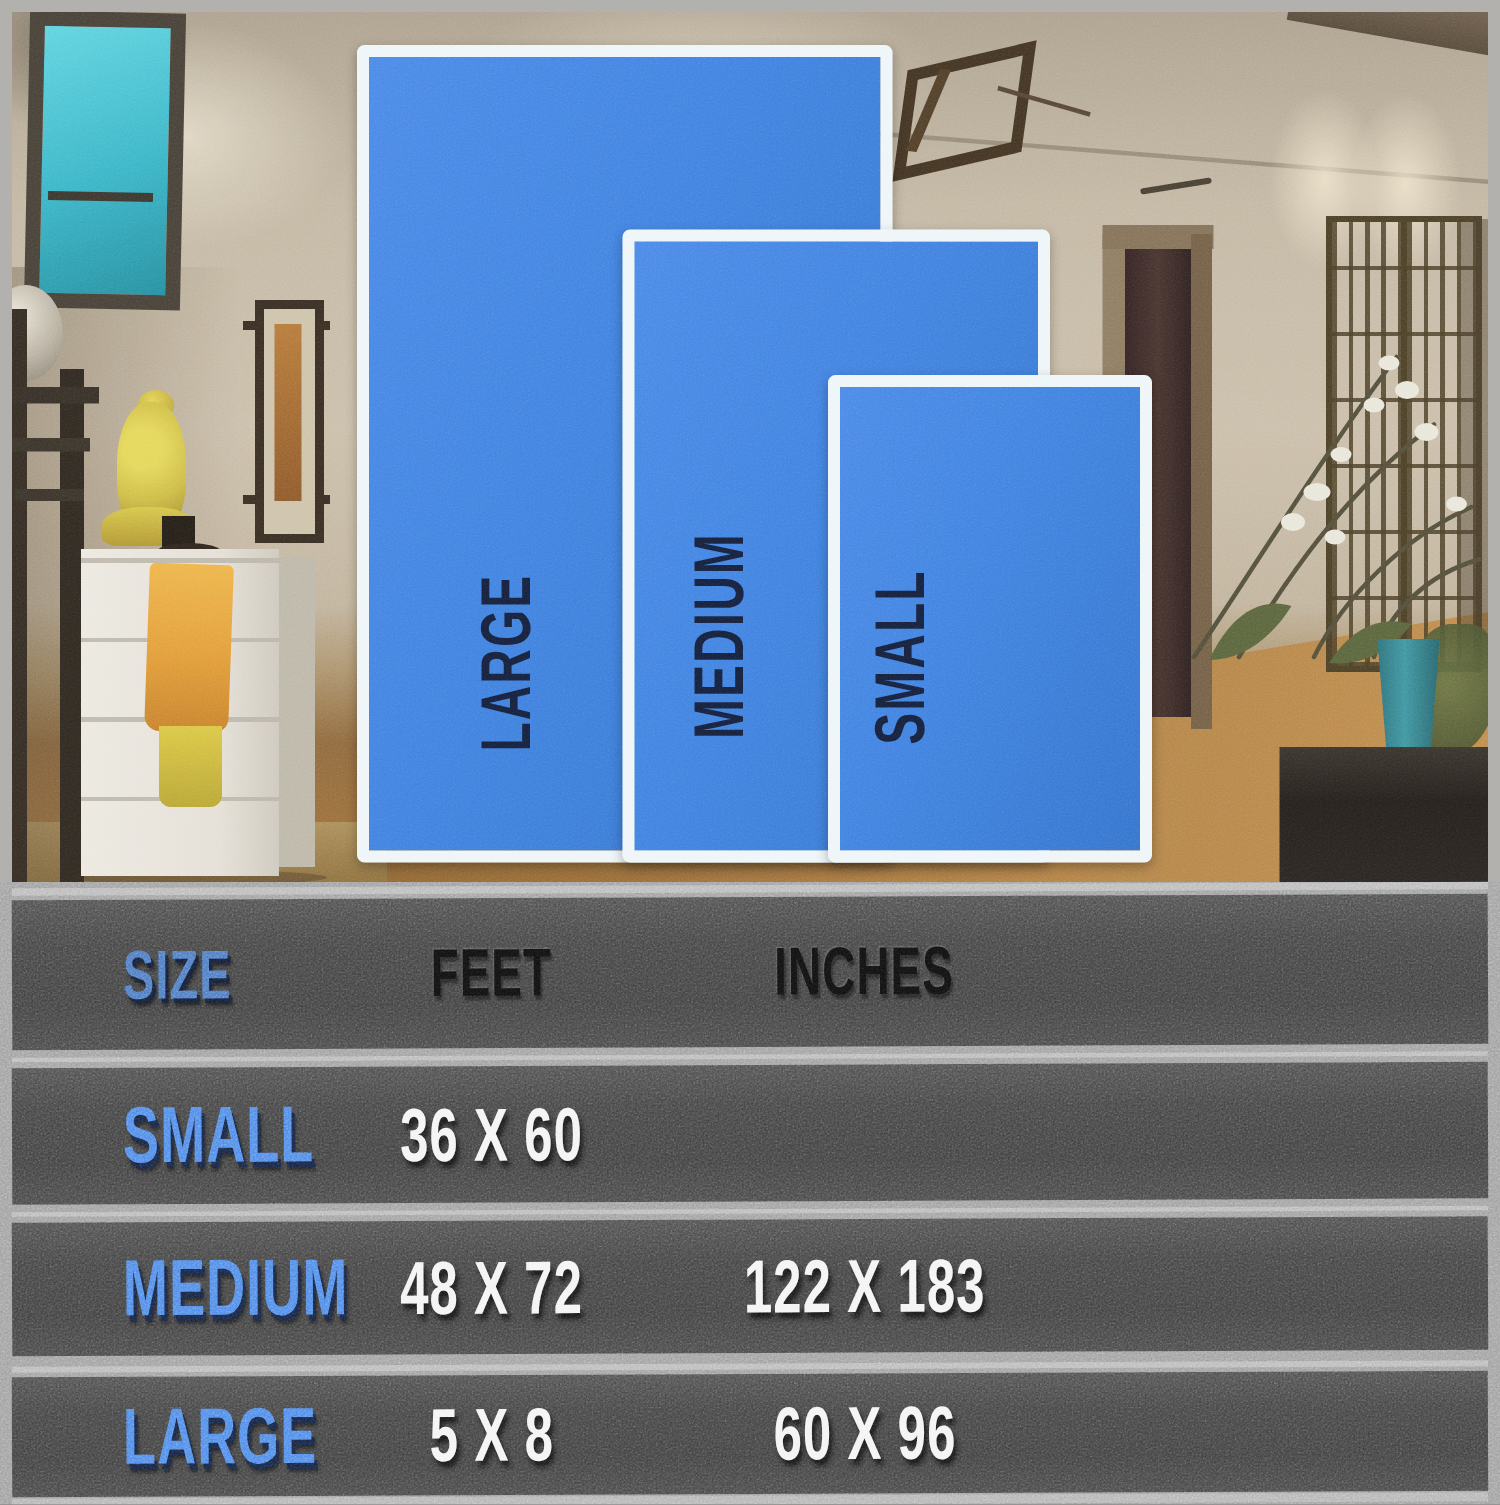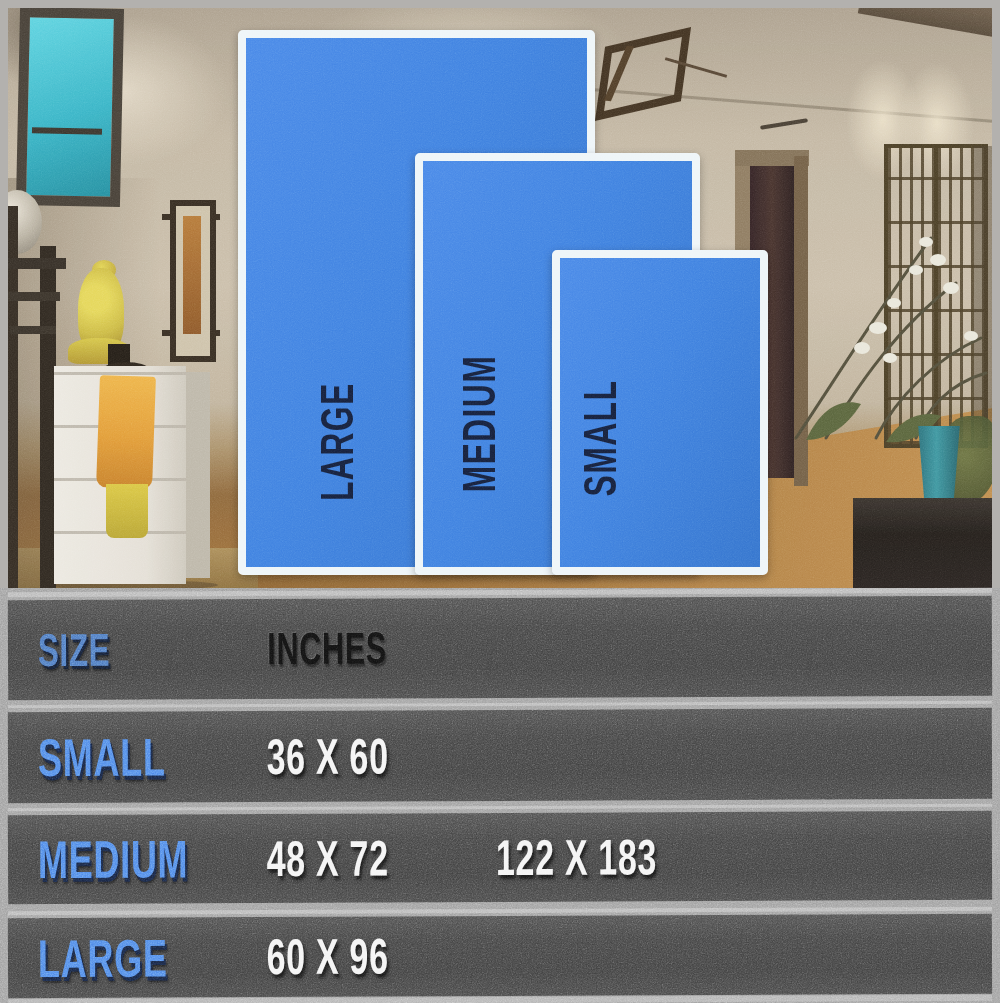--- a/index.html
+++ b/index.html
@@ -109,21 +109,21 @@
   .band-medium{top:225px;height:89px;}
   .band-large{top:328px;height:80px;}
   .sep{left:8px;width:984px;background:#c2c2c2;opacity:.75;transform:rotate(-0.25deg);}
   .sep-top{top:2px;height:5px;}
   .sep1{top:115px;height:3px;}
   .sep2{top:218px;height:3px;}
   .sep3{top:321px;height:4px;}
   .sep-bottom{top:409px;height:6px;opacity:.6;}
 
   .cell{text-align:center;white-space:nowrap;}
-  .cell-size{text-align:left;padding-left:30px;}
+  .cell-size{text-align:left;padding-left:74px;}
   .cond{display:inline-block;transform:scaleX(0.68);transform-origin:center center;white-space:nowrap;}
   .cell-size .cond{transform-origin:left center;}
   .hdr-blue{font-weight:bold;font-size:46px;color:#4a76c0;letter-spacing:1px;
         text-shadow:3px 3px 0 #131c30,4px 5px 3px rgba(0,0,0,.55);}
   .hdr-black{font-weight:bold;font-size:45px;color:#0f0f0f;letter-spacing:1px;
         text-shadow:2px 3px 2px rgba(0,0,0,.45),-1px -1px 1px rgba(255,255,255,.12);}
   .row-blue{font-weight:bold;font-size:53px;color:#4d87e8;letter-spacing:1px;
         text-shadow:3px 4px 0 #16223f,4px 6px 3px rgba(0,0,0,.5);}
   .val-white{font-weight:bold;font-size:50px;color:#f3f3f3;letter-spacing:1px;
         text-shadow:3px 4px 4px rgba(10,10,10,.85);}
@@ -235,20 +235,22 @@
     </svg>
   </div>
 
   <div class="abs table-zone">
     <div class="abs sep sep-top"></div>
 
     <div class="abs band band-header">
       <div class="cell cell-size">
         <span class="cond hdr-blue">SIZE</span></div>
       <div class="cell">
+        <span class="cond hdr-black">FEET</span></div>
+      <div class="cell">
         <span class="cond hdr-black">INCHES</span></div>
       <div></div>
     </div>
     <div class="abs sep sep1"></div>
 
     <div class="abs band band-small">
       <div class="cell cell-size">
         <span class="cond row-blue">SMALL</span></div>
       <div class="cell">
         <span class="cond val-white">36 X 60</span></div>
@@ -263,20 +265,22 @@
         <span class="cond val-white">48 X 72</span></div>
       <div class="cell">
         <span class="cond val-white">122 X 183</span></div>
       <div></div>
     </div>
     <div class="abs sep sep3"></div>
 
     <div class="abs band band-large">
       <div class="cell cell-size">
         <span class="cond row-blue">LARGE</span></div>
+      <div class="cell">
+        <span class="cond val-white">5 X 8</span></div>
       <div class="cell">
         <span class="cond val-white">60 X 96</span></div>
       <div></div>
     </div>
     <div class="abs sep sep-bottom"></div>
   </div>
 
   <svg class="abs grain grain-table" width="1000" height="415">
     <filter id="g2">
         <feTurbulence type="fractalNoise" baseFrequency="0.8" numOctaves="3" stitchTiles="stitch"></feTurbulence>

